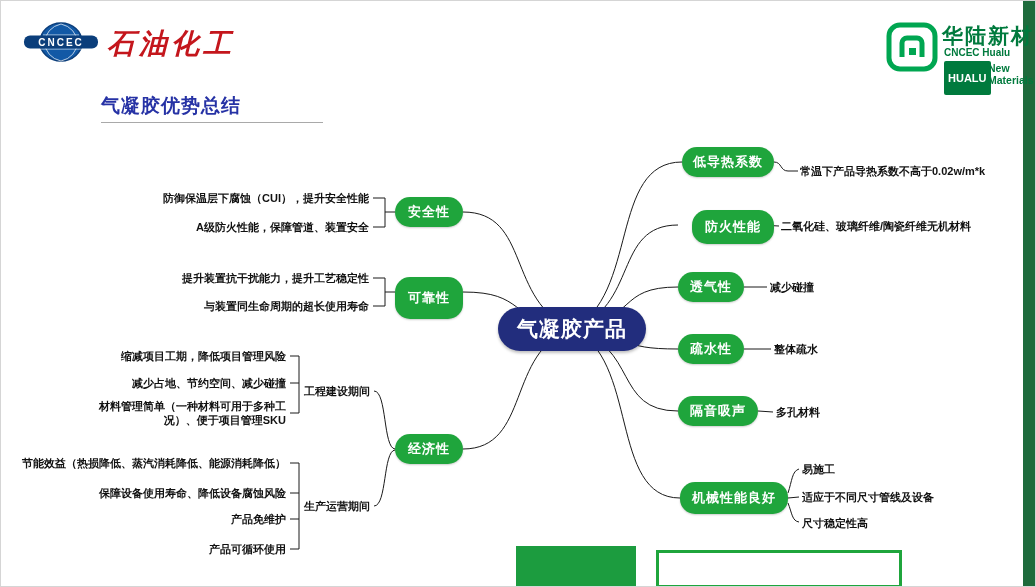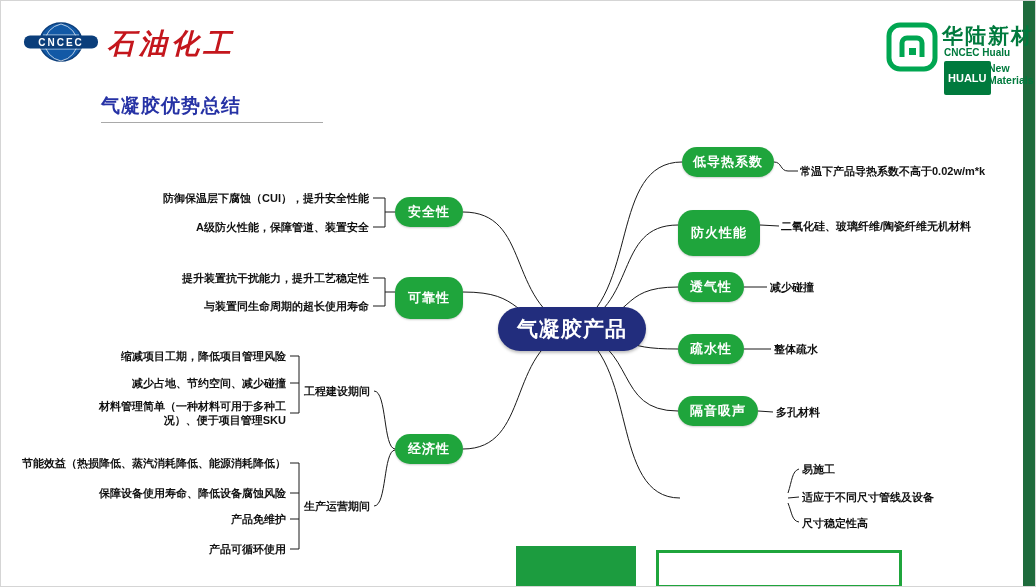--- a/index.html
+++ b/index.html
@@ -109,24 +109,25 @@
   <div class="title">气凝胶优势总结</div>
   <div class="title-underline"></div>
 
   <div class="center-node">气凝胶产品</div>
 
   <div class="pill" style="left:394px;top:196px;width:68px;height:30px;">安全性</div>
   <div class="pill" style="left:394px;top:276px;width:68px;height:42px;">可靠性</div>
   <div class="pill" style="left:394px;top:433px;width:68px;height:30px;">经济性</div>
 
   <div class="pill" style="left:681px;top:146px;width:92px;height:30px;">低导热系数</div>
-  <div class="pill" style="left:677px;top:209px;width:82px;height:46px;">防火性能</div>
+  <div class="pill" style="left:691px;top:209px;width:82px;height:34px;">防火性能</div>
   <div class="pill" style="left:677px;top:271px;width:66px;height:30px;">透气性</div>
   <div class="pill" style="left:677px;top:333px;width:66px;height:30px;">疏水性</div>
   <div class="pill" style="left:677px;top:395px;width:80px;height:30px;">隔音吸声</div>
+  <div class="pill" style="left:679px;top:481px;width:108px;height:32px;">机械性能良好</div>
 
   <div class="note note-r" style="right:666px;top:190px;">防御保温层下腐蚀（CUI），提升安全性能</div>
   <div class="note note-r" style="right:666px;top:219px;">A级防火性能，保障管道、装置安全</div>
   <div class="note note-r" style="right:666px;top:270px;">提升装置抗干扰能力，提升工艺稳定性</div>
   <div class="note note-r" style="right:666px;top:298px;">与装置同生命周期的超长使用寿命</div>
 
   <div class="note note-r" style="right:749px;top:348px;">缩减项目工期，降低项目管理风险</div>
   <div class="note note-r" style="right:749px;top:375px;">减少占地、节约空间、减少碰撞</div>
   <div class="note note-r note-wrap" style="right:749px;top:398px;">材料管理简单（一种材料可用于多种工况）、便于项目管理SKU</div>
   <div class="grp-label" style="left:303px;top:383px;">工程建设期间</div>

